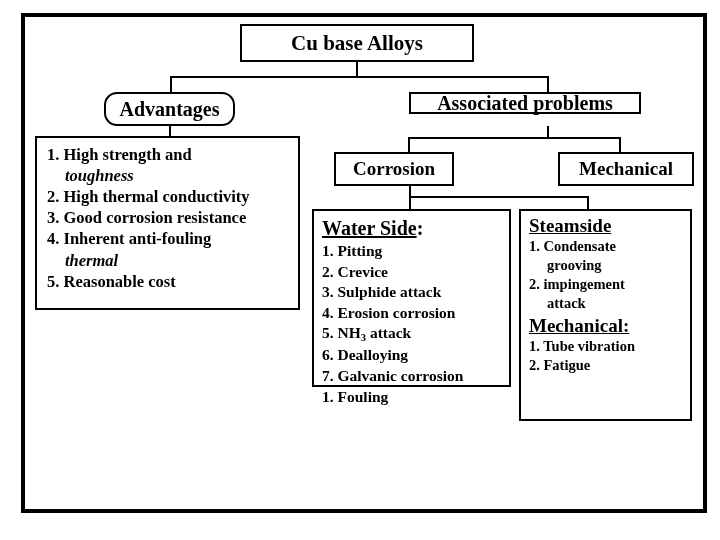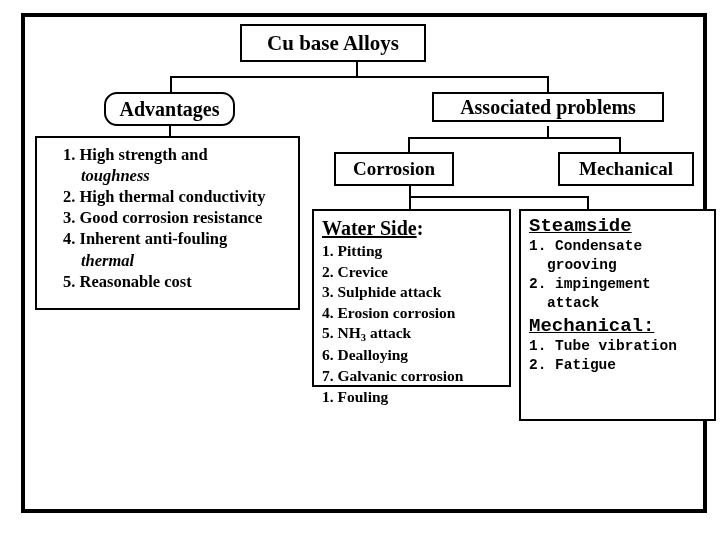--- a/index.html
+++ b/index.html
@@ -66,45 +66,45 @@
   }
   .line-h {
     position: absolute;
     height: 2px;
     background: #000000;
     z-index: 1;
   }
 
   
   #node-root {
-    left: 240px; top: 24px; width: 186px; height: 38px;
+    left: 240px; top: 24px; width: 234px; height: 38px;
     font-size: 21px;
   }
   #node-advantages {
     left: 104px; top: 92px; width: 131px; height: 34px;
     font-size: 20px;
     border-radius: 13px;
   }
   #node-associated {
-    left: 432px; top: 92px; width: 232px; height: 30px;
+    left: 409px; top: 92px; width: 232px; height: 22px;
     font-size: 20px;
   }
   #node-corrosion {
     left: 334px; top: 152px; width: 120px; height: 34px;
     font-size: 19px;
   }
   #node-mechanical {
     left: 558px; top: 152px; width: 136px; height: 34px;
     font-size: 19px;
   }
 
   
   #box-advantages-list {
     left: 35px; top: 136px; width: 265px; height: 174px;
-    padding: 6px 6px 0 22px;
+    padding: 6px 6px 0 6px;
   }
   #box-advantages-list .li {
     font-size: 16.5px;
     font-weight: bold;
     line-height: 1.28;
     padding-left: 4px;
     white-space: nowrap;
   }
   #box-advantages-list .li.cont {
     padding-left: 22px;
@@ -123,23 +123,22 @@
     white-space: nowrap;
   }
   #box-waterside .li {
     font-size: 15.5px;
     font-weight: bold;
     line-height: 1.33;
     white-space: nowrap;
   }
 
   #box-steamside {
-    left: 519px; top: 209px; width: 197px; height: 212px;
+    left: 519px; top: 209px; width: 173px; height: 212px;
     padding: 4px 4px 0 8px;
-    font-family: Liberation Mono, monospace;
   }
   #box-steamside .hdr {
     font-size: 19px;
     font-weight: bold;
     line-height: 1.18;
     white-space: nowrap;
   }
   #box-steamside .hdr.second {
     margin-top: 2px;
   }

